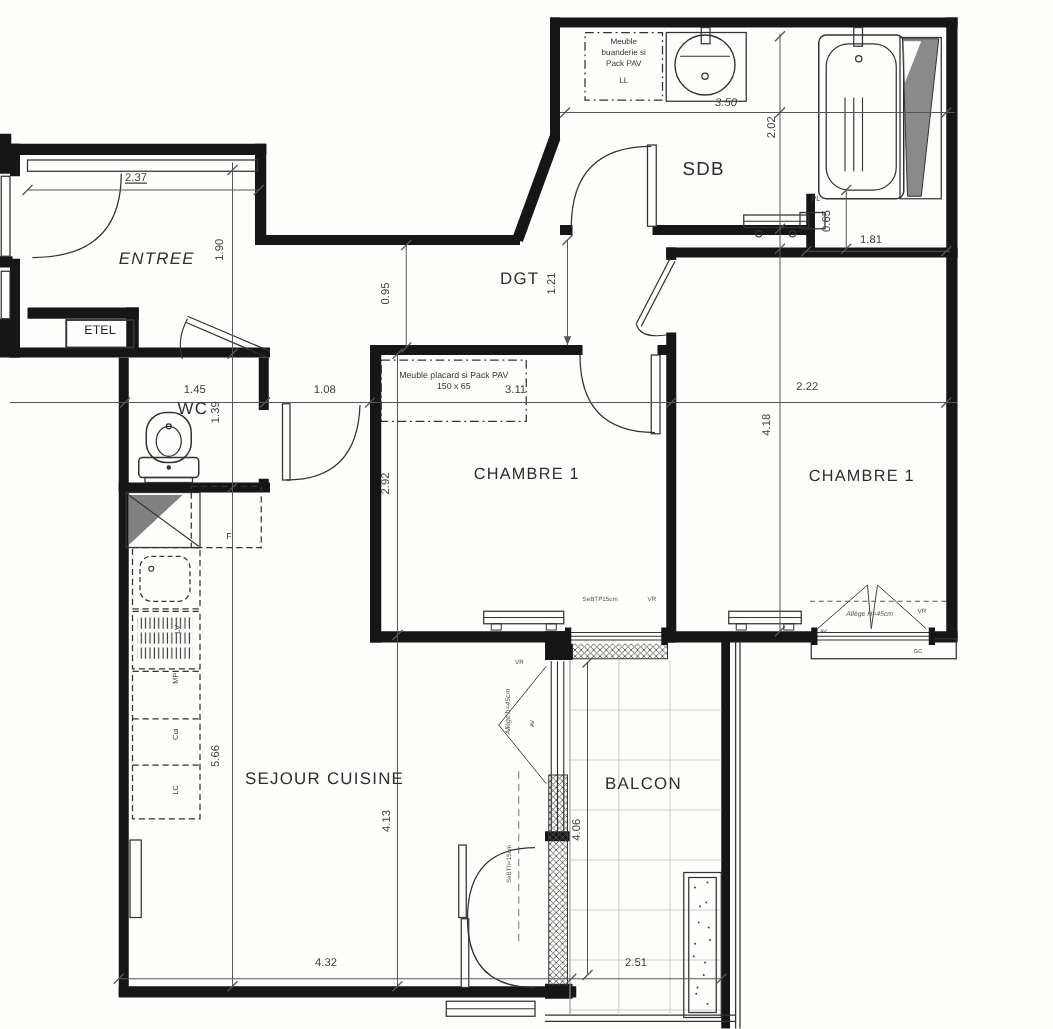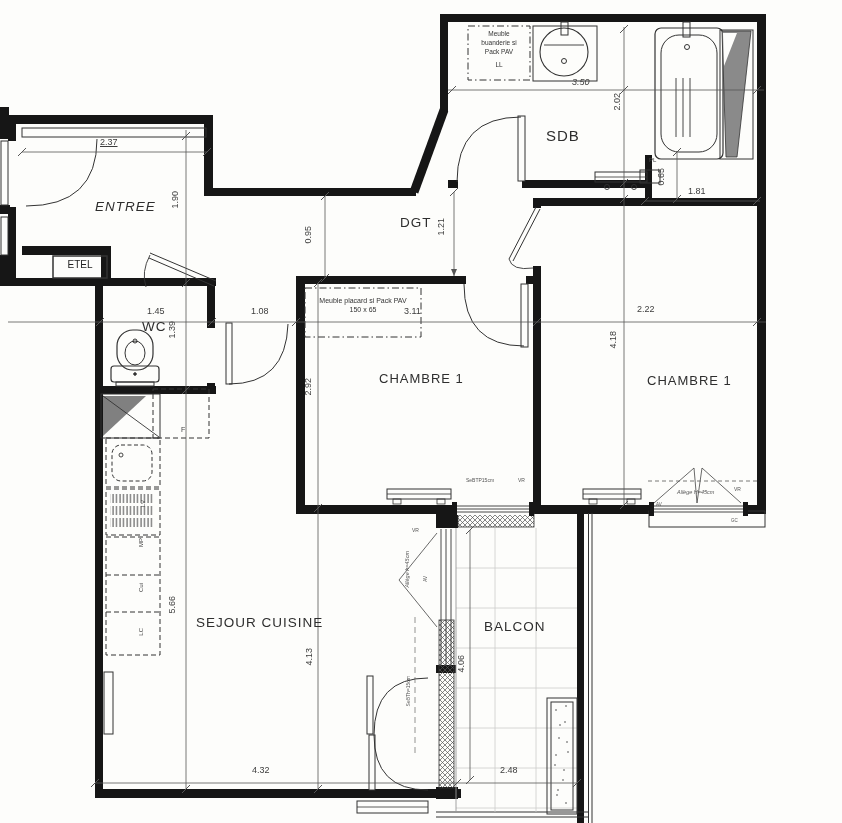--- a/index.html
+++ b/index.html
@@ -331,21 +331,21 @@
 <div class="lbl room" style="left:484px;top:620px;">BALCON</div>
 
 <div class="lbl" style="left:100px;top:138px;text-decoration:underline;">2.37</div>
 <div class="lbl" style="left:572px;top:78px;font-style:italic;">3.50</div>
 <div class="lbl" style="left:688px;top:187px;">1.81</div>
 <div class="lbl" style="left:147px;top:307px;">1.45</div>
 <div class="lbl" style="left:251px;top:307px;">1.08</div>
 <div class="lbl" style="left:404px;top:307px;">3.11</div>
 <div class="lbl" style="left:637px;top:305px;">2.22</div>
 <div class="lbl" style="left:252px;top:766px;">4.32</div>
-<div class="lbl" style="left:500px;top:766px;">2.48</div>
+<div class="lbl" style="left:500px;top:766px;">2.51</div>
 
 <div class="lbl vlbl" style="left:171px;top:191px;">1.90</div>
 <div class="lbl vlbl" style="left:613px;top:93px;">2.02</div>
 <div class="lbl vlbl" style="left:657px;top:168px;">0.65</div>
 <div class="lbl vlbl" style="left:304px;top:226px;">0.95</div>
 <div class="lbl vlbl" style="left:437px;top:218px;">1.21</div>
 <div class="lbl vlbl" style="left:168px;top:321px;">1.39</div>
 <div class="lbl vlbl" style="left:609px;top:331px;">4.18</div>
 <div class="lbl vlbl" style="left:304px;top:378px;">2.92</div>
 <div class="lbl vlbl" style="left:168px;top:596px;">5.66</div>

